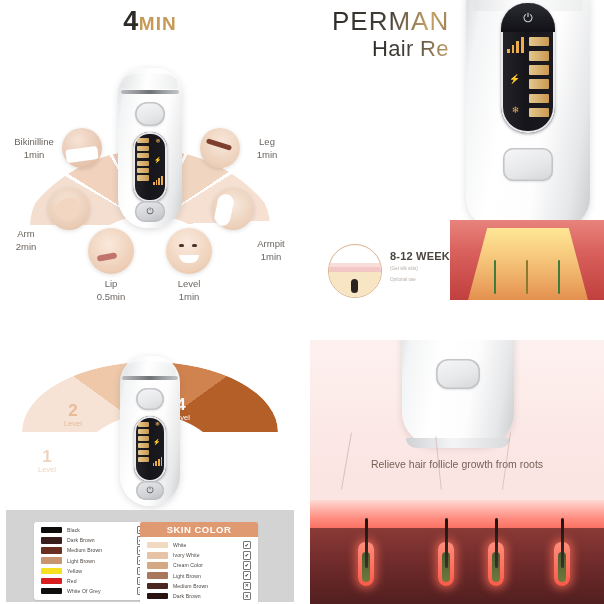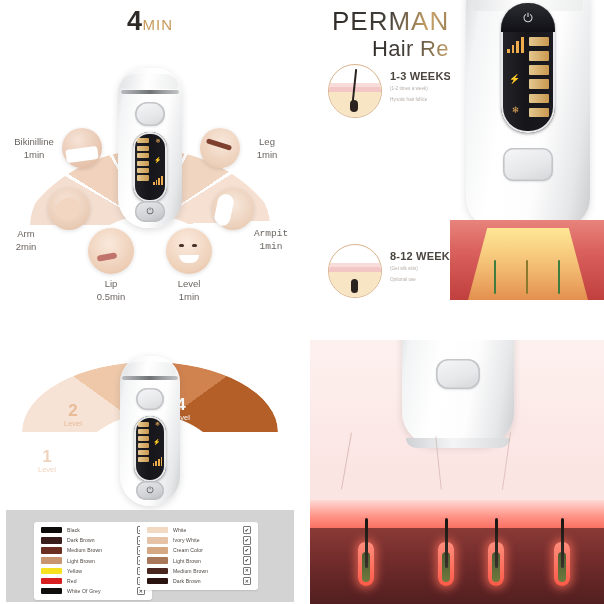--- a/index.html
+++ b/index.html
@@ -18,21 +18,21 @@
   #panel-tr{left:310px;top:0;width:294px;height:300px;background:#ffffff;}
   #panel-bl{left:0;top:340px;width:300px;height:264px;background:#ffffff;}
   #panel-br{left:310px;top:340px;width:294px;height:264px;background:#fbe5e3;}
 
   
   .h-10min{
     position:absolute;left:0;top:8px;width:300px;text-align:center;
     font-size:27px;font-weight:700;letter-spacing:.5px;line-height:1;
   }
   .h-10min .num{color:#2e2a27;}
-  .h-10min .min{font-size:15px;font-weight:400;color:#c79a59;letter-spacing:1px;}
+  .h-10min .min{font-size:19px;font-weight:700;color:#c79a59;letter-spacing:1px;}
   .h-sub{
     position:absolute;left:0;top:41px;width:300px;text-align:center;
     font-size:15.5px;font-weight:400;letter-spacing:.4px;color:#3b3733;
   }
   .h-sub .gold{color:#c79a59;}
 
   .h-perm{
     position:absolute;left:22px;top:8px;
     font-size:26px;font-weight:400;letter-spacing:1px;line-height:1;
     background:linear-gradient(100deg,#2e2a27 0%,#45403a 34%,#c9a367 56%,#7e6a4c 76%,#3a342e 100%);
@@ -246,53 +246,39 @@
       <b>1min</b>
     </div>
     <div class="lbl" style="left:242px;top:136px;width:50px;">
       <b>Leg</b>
       <b>1min</b>
     </div>
     <div class="lbl" style="left:2px;top:228px;width:48px;">
       <b>Arm</b>
       <b>2min</b>
     </div>
-    <div class="lbl" style="left:244px;top:228px;width:54px;font-family:Liberation Mono, monospace;">
+    <div class="lbl" style="left:244px;top:238px;width:54px;">
       <b>Armpit</b>
       <b>1min</b>
     </div>
     <div class="lbl" style="left:84px;top:278px;width:54px;">
       <b>Lip</b>
       <b>0.5min</b>
     </div>
     <div class="lbl" style="left:162px;top:278px;width:54px;">
       <b>Level</b>
       <b>1min</b>
     </div>
   </div>
 
   <div class="panel" id="panel-tr">
 
     <div class="h-perm">PERMANENT</div>
     <div class="h-perm2">Hair Removal</div>
 
-    <div class="week-row" style="top:62px;">
-      <div class="week-ic">
-        <div class="skin-top"></div>
-          <div class="skin-mid"></div>
-          <div class="skin-bot"></div>
-        <div class="hairline" style="left:24px;top:4px;height:42px;transform:rotate(6deg);"></div>
-        <div style="position:absolute;left:21px;bottom:5px;width:8px;height:12px;border-radius:5px;background:#2b2320;"></div>
-      </div>
-      <div class="week-txt">
-        <div class="week-title">1-3 WEEKS</div>
-        <div class="week-note">(1-2 times a week)</div>
-        <div class="week-note">Hynotic hair follice</div>
-      </div>
-    </div>
 
 
 
     <div class="week-row" style="top:242px;">
       <div class="week-ic">
         <div class="skin-top"></div>
           <div class="skin-mid"></div>
           <div class="skin-bot"></div>
         <div style="position:absolute;left:22px;bottom:4px;width:7px;height:14px;border-radius:4px;background:#2b2320;"></div>
       </div>
@@ -429,20 +415,21 @@
           <div class="cbox">✕</div>
         </div>
       <div class="crow">
           <div class="swatch" style="background:#100e0d"></div>
           <div class="cname">White Of Grey</div>
           <div class="cbox">✕</div>
         </div>
     </div>
 
     <div class="ctable" style="left:140px;top:182px;">
+      <div class="ctable-head">SKIN COLOR</div>
       <div style="height:3px"></div>
       <div class="crow">
           <div class="swatch" style="background:#f2d9c2"></div>
           <div class="cname">White</div>
           <div class="cbox">✔</div>
         </div>
       <div class="crow">
           <div class="swatch" style="background:#e6c3a6"></div>
           <div class="cname">Ivory White</div>
           <div class="cbox">✔</div>
@@ -474,20 +461,21 @@
 
     <div style="position:absolute;left:0;top:0;width:294px;height:130px;background:linear-gradient(180deg,#fdf1ef,#fbe5e3);"></div>
 
     <div class="device" style="left:92px;top:-44px;width:112px;height:150px;">
       <div class="dev-body" style="border-radius:20px 20px 34px 34px;"></div>
       <div class="dev-btn" style="top:42%;height:20%;left:30%;width:40%;border-radius:12px;"></div>
       <div style="position:absolute;left:4%;right:4%;bottom:-2px;height:10px;border-radius:0 0 30px 30px;background:linear-gradient(90deg,#cfd1d4,#f4f5f6 45%,#d7d9db);"></div>
     </div>
 
     <div class="br-text">
+      <div>Relieve hair follicle growth from roots</div>
     </div>
 
     <div class="wisp" style="left:36px;top:92px;width:1.4px;height:58px;background:rgba(190,150,145,.5);border-radius:1px;transform:rotate(10deg);"></div>
     <div class="wisp" style="left:128px;top:96px;width:1.4px;height:54px;background:rgba(190,150,145,.45);border-radius:1px;transform:rotate(-6deg);"></div>
     <div class="wisp" style="left:196px;top:92px;width:1.4px;height:58px;background:rgba(190,150,145,.45);border-radius:1px;transform:rotate(8deg);"></div>
 
     <div class="br-skin">
       <div class="br-surface"></div>
       <div class="br-derm"></div>
 

